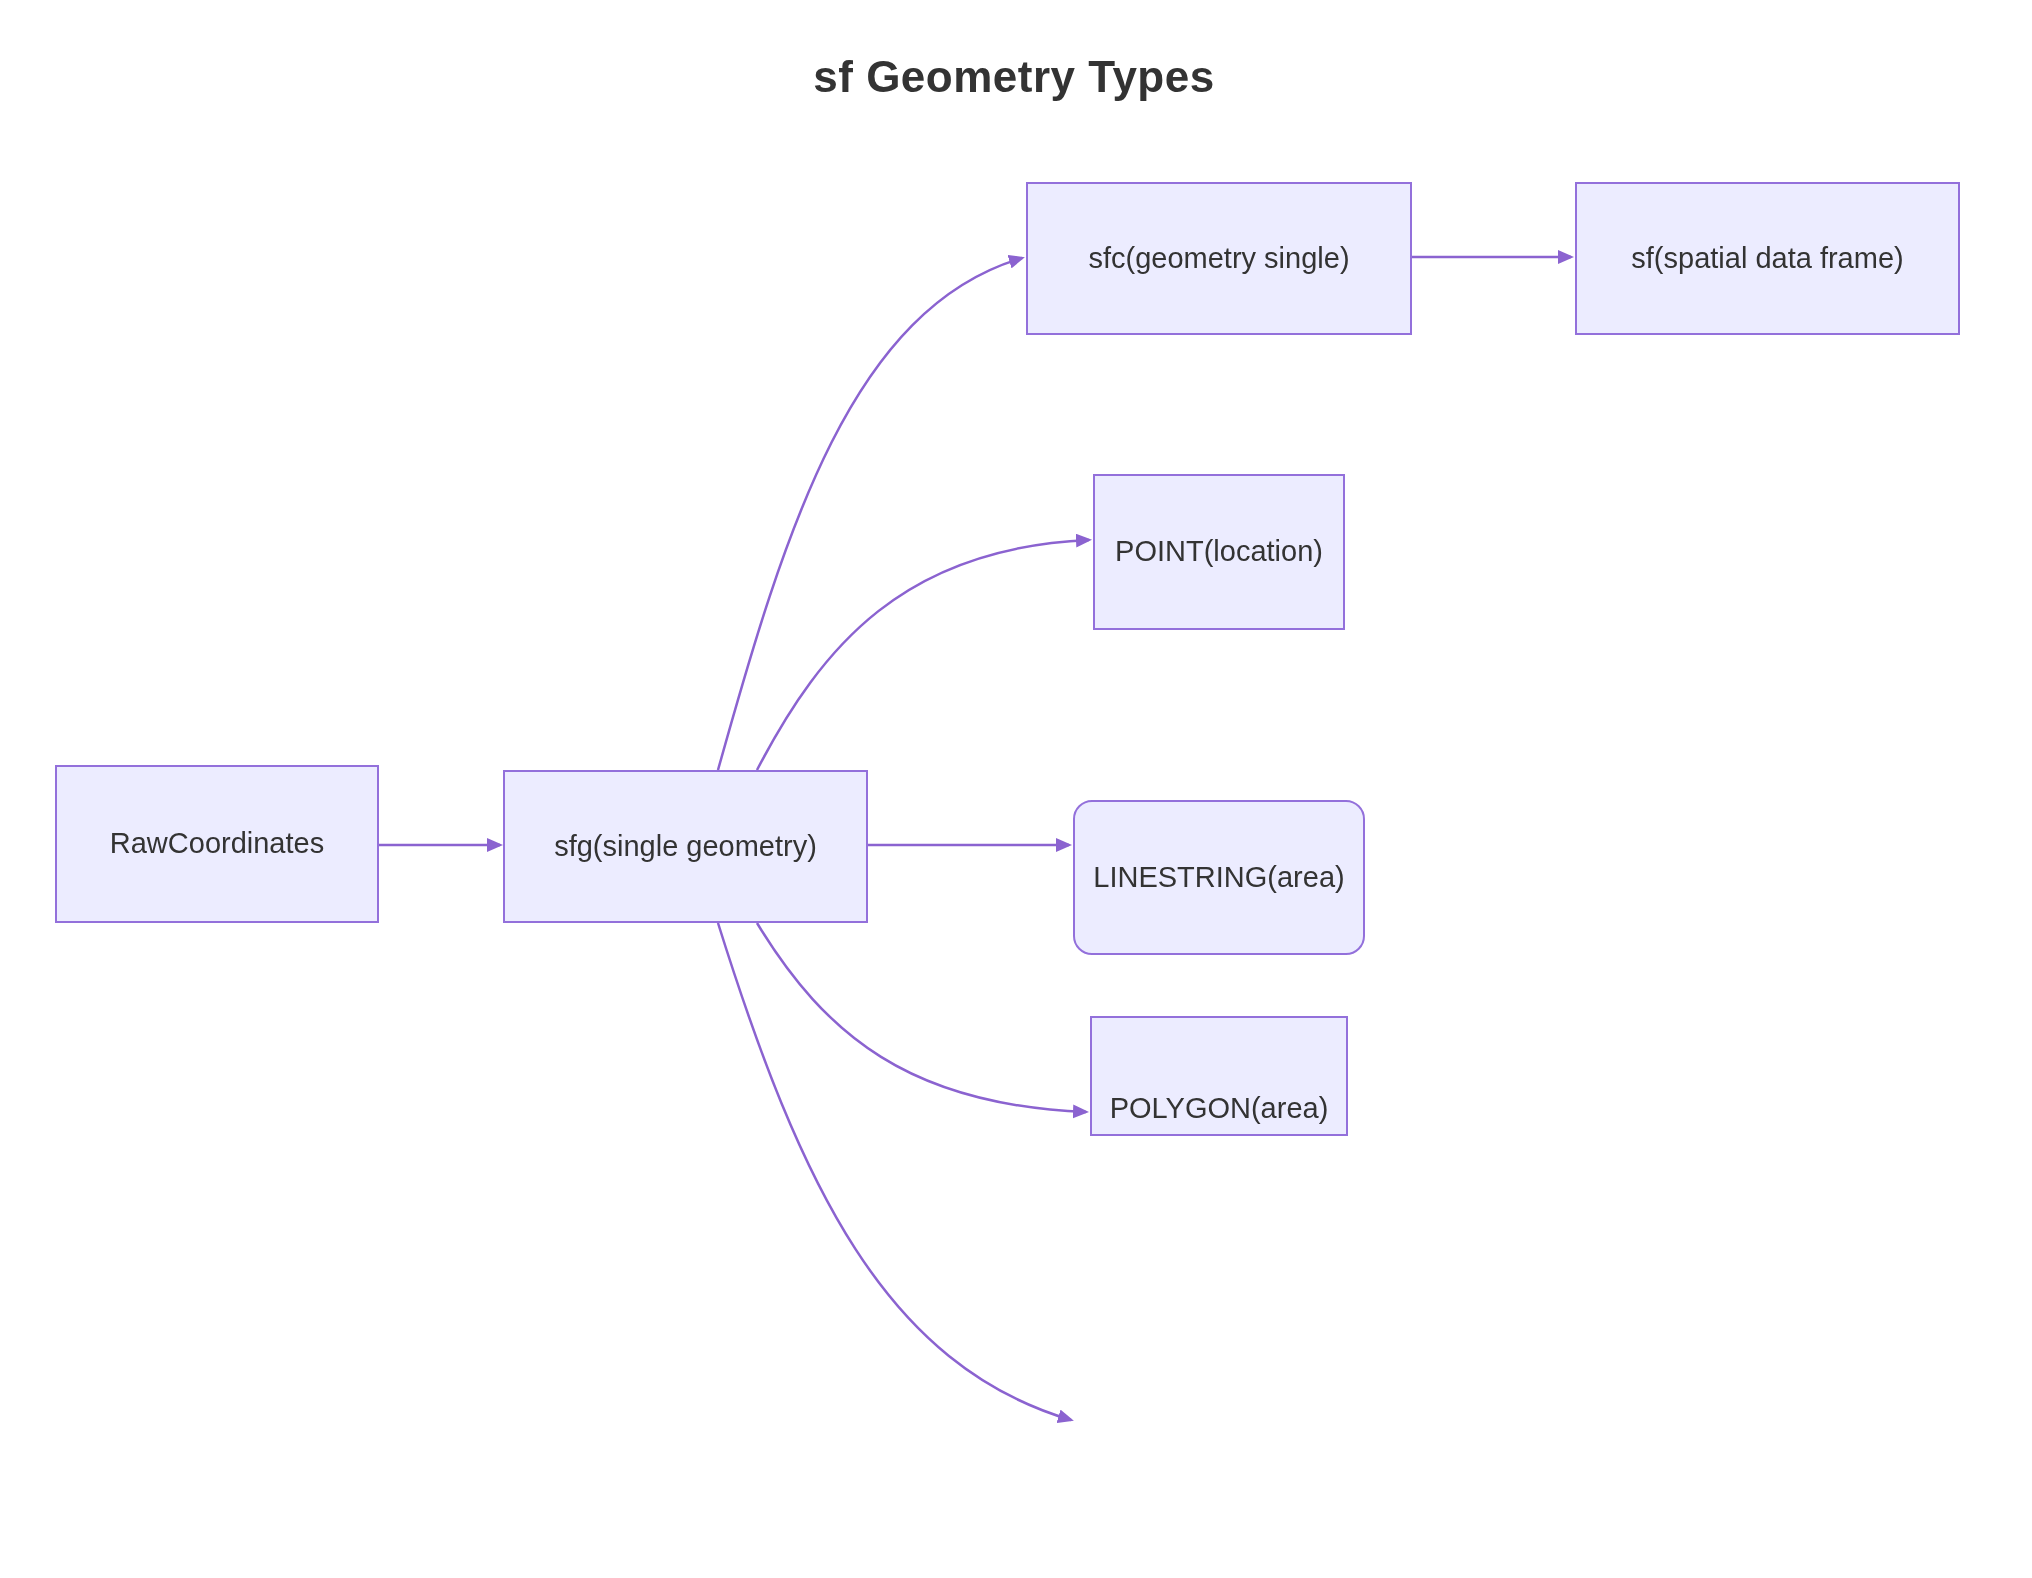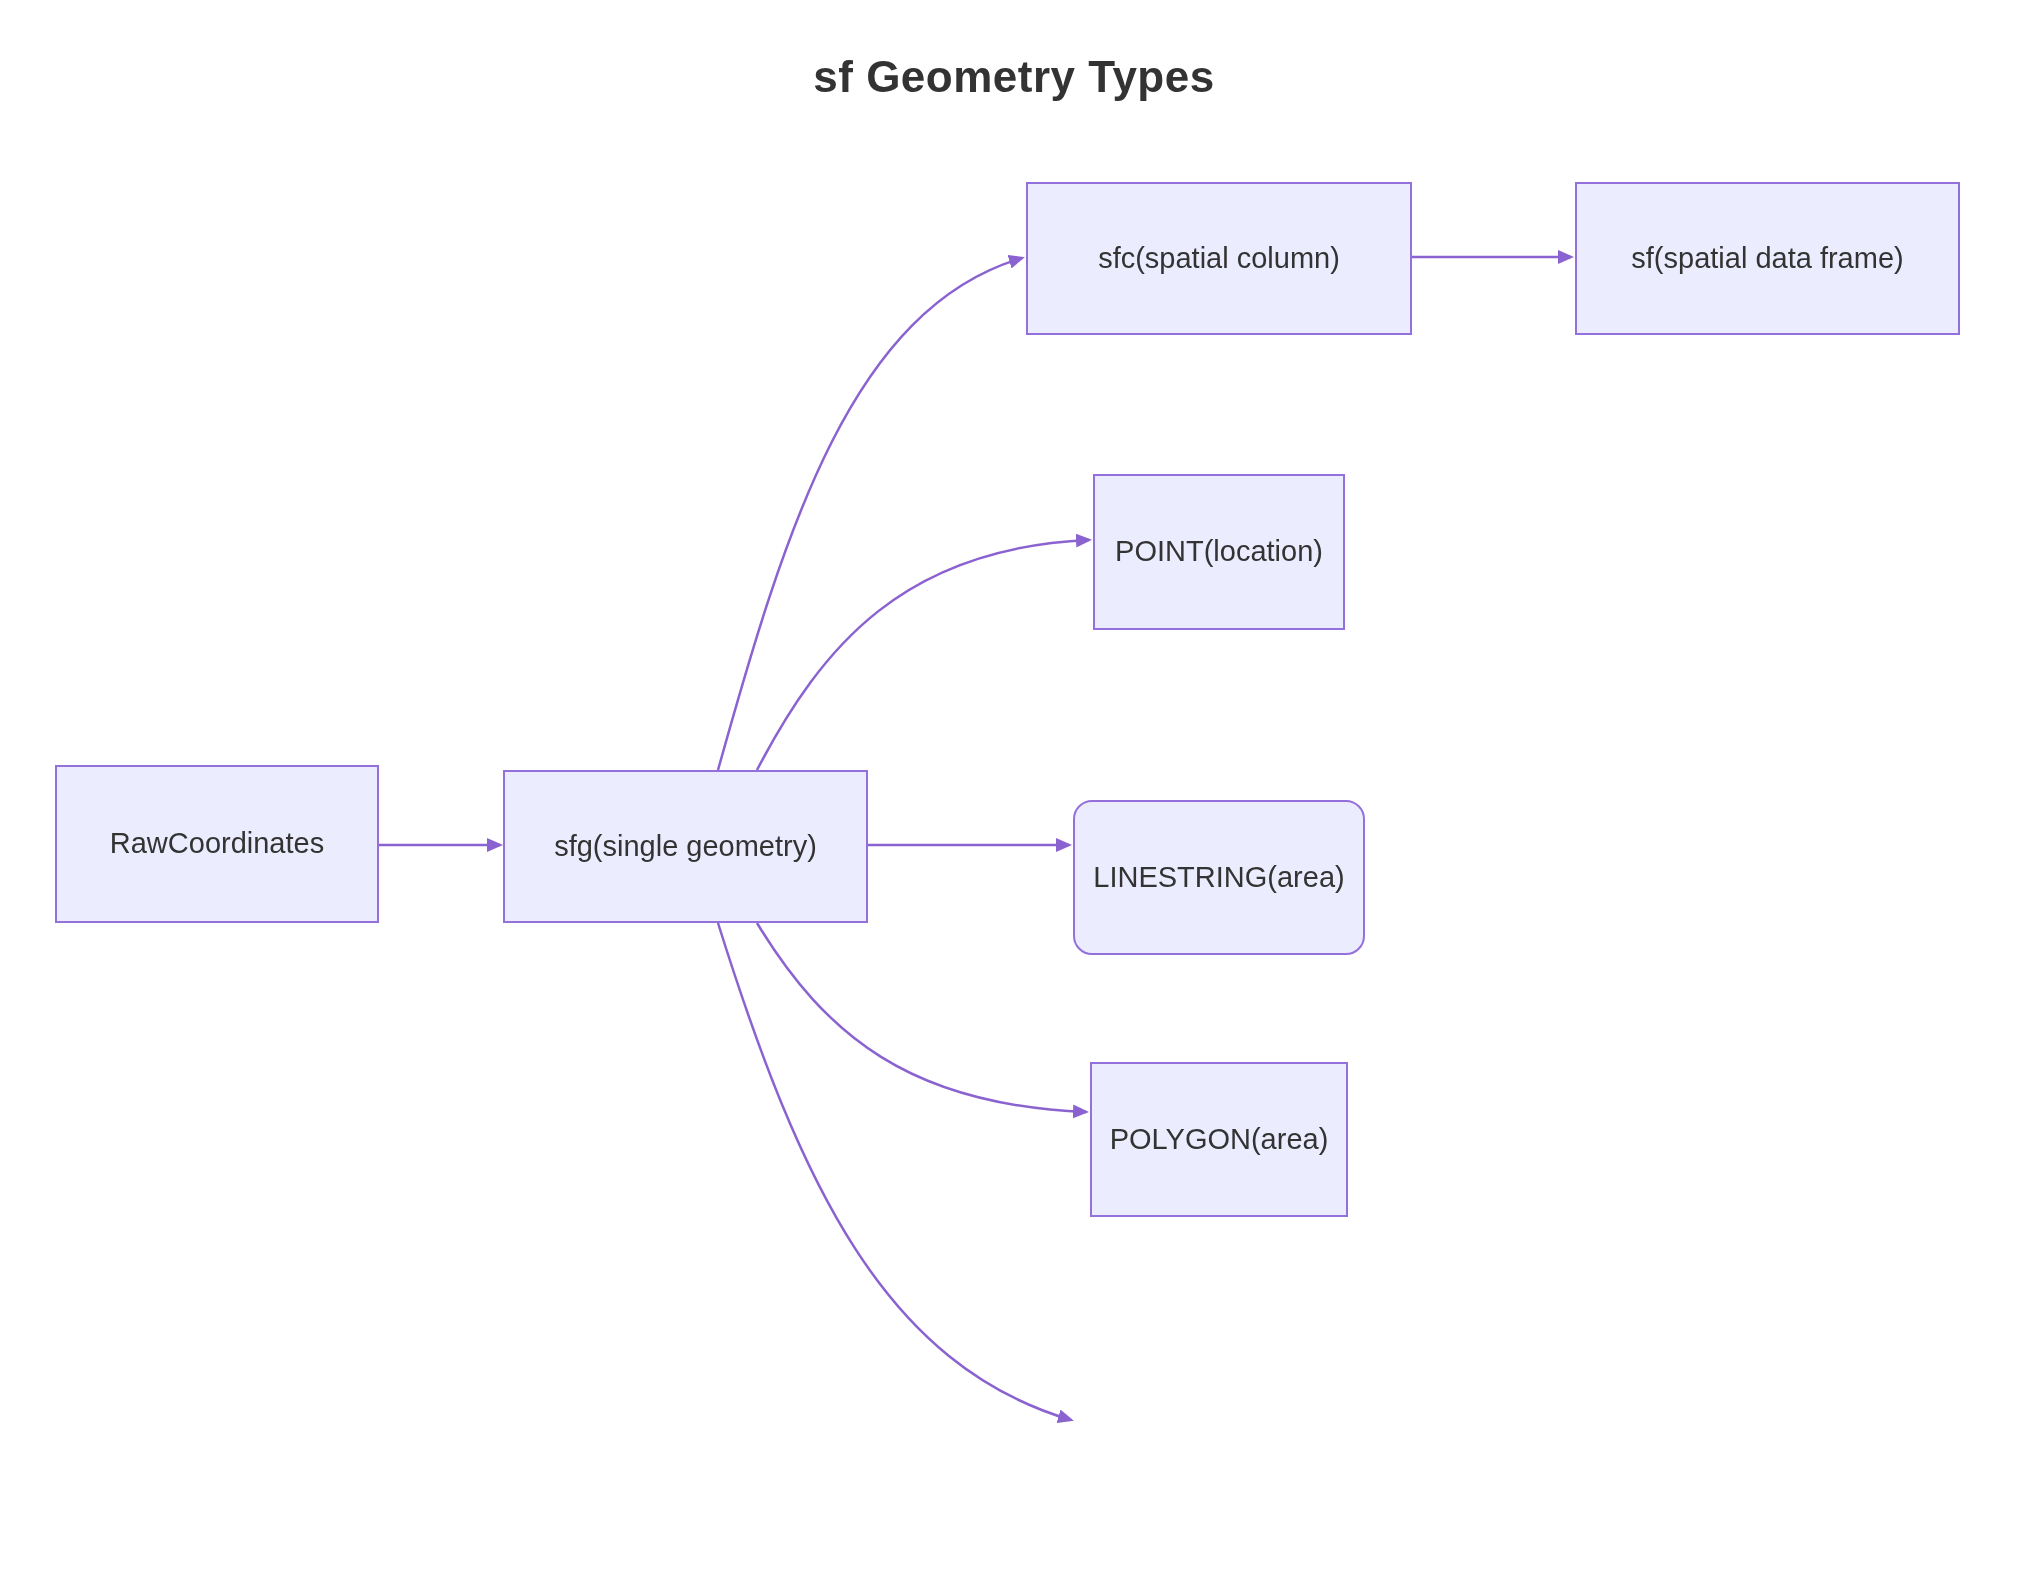--- a/index.html
+++ b/index.html
@@ -58,37 +58,37 @@
     <span>Coordinates</span>
   </div>
 
   <div class="node" style="left:503px;top:770px;width:365px;height:153px;">
     <span>sfg</span>
     <span>(single geometry)</span>
   </div>
 
   <div class="node" style="left:1026px;top:182px;width:386px;height:153px;">
     <span>sfc</span>
-    <span>(spatial column)</span>
+    <span>(geometry single)</span>
   </div>
 
   <div class="node" style="left:1093px;top:474px;width:252px;height:156px;">
     <span>POINT</span>
     <span>(location)</span>
   </div>
 
   <div class="node" style="left:1575px;top:182px;width:385px;height:153px;">
     <span>sf</span>
     <span>(spatial data frame)</span>
   </div>
 
   <div class="node" style="left:1073px;top:800px;width:292px;height:155px;border-radius:19px;">
     <span>LINESTRING</span>
     <span>(area)</span>
   </div>
 
-  <div class="node" style="left:1090px;top:1062px;width:258px;height:155px;">
+  <div class="node" style="left:1090px;top:1016px;width:258px;height:120px;align-items:flex-end;">
     <span>POLYGON</span>
     <span>(area)</span>
   </div>
 
 
 </div>
 
 </body></html>

